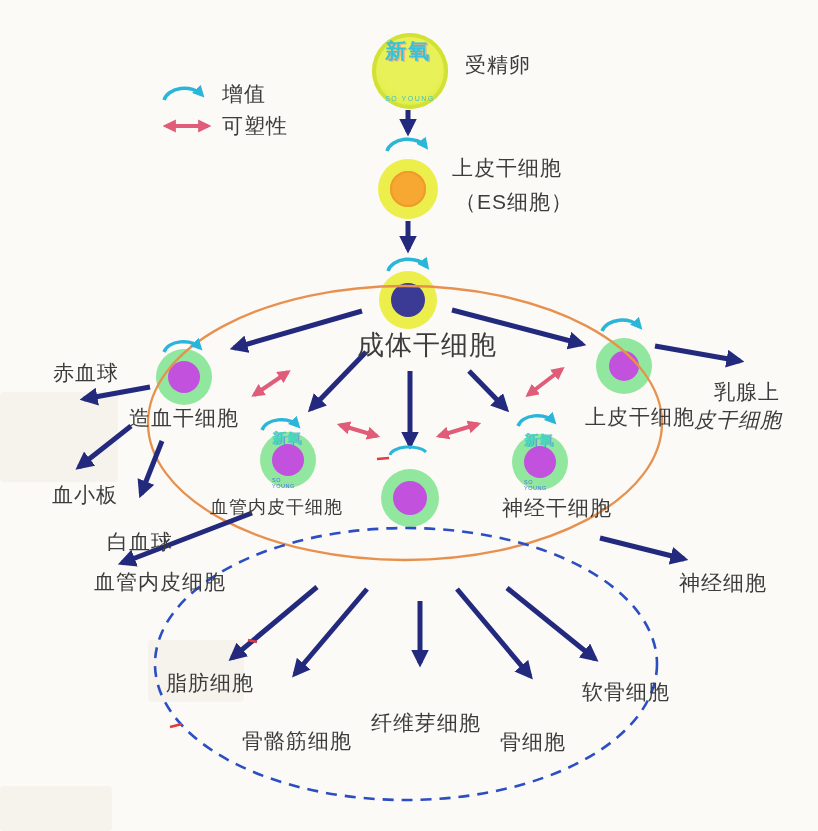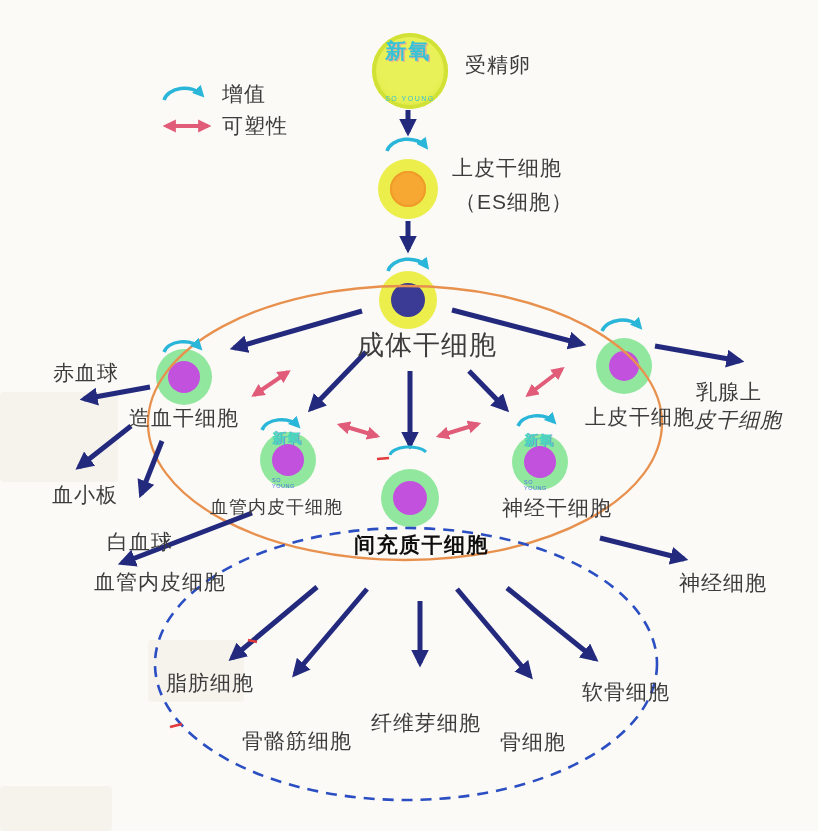--- a/index.html
+++ b/index.html
@@ -143,29 +143,28 @@
 
   <div class="lbl" style="left:222px;top:83px;">增值</div>
   <div class="lbl" style="left:222px;top:115px;">可塑性</div>
 
   <div class="lbl" style="left:465px;top:54px;">受精卵</div>
   <div class="lbl" style="left:452px;top:157px;">上皮干细胞</div>
   <div class="lbl" style="left:455px;top:191px;">（ES细胞）</div>
   <div class="lbl" style="left:357px;top:331px;font-size:27px;">成体干细胞</div>
   <div class="lbl" style="left:129px;top:407px;">造血干细胞</div>
   <div class="lbl small" style="left:210px;top:498px;">血管内皮干细胞</div>
-  <div class="lbl boldc" style="left:354px;top:534px;">间充质干细胞</div>
   <div class="lbl" style="left:502px;top:497px;">神经干细胞</div>
   <div class="lbl" style="left:585px;top:406px;">上皮干细胞</div>
 
   <div class="lbl" style="left:53px;top:362px;">赤血球</div>
   <div class="lbl" style="left:52px;top:484px;">血小板</div>
   <div class="lbl" style="left:107px;top:511px;margin-top:20px;">白血球</div>
   <div class="lbl" style="left:94px;top:571px;">血管内皮细胞</div>
-  <div class="lbl" style="left:696px;top:381px;">乳腺上</div>
+  <div class="lbl" style="left:714px;top:381px;">乳腺上</div>
   <div class="lbl" style="left:694px;top:409px;font-style:italic;">皮干细胞</div>
   <div class="lbl" style="left:679px;top:572px;">神经细胞</div>
   <div class="lbl" style="left:166px;top:672px;">脂肪细胞</div>
   <div class="lbl" style="left:242px;top:730px;">骨骼筋细胞</div>
   <div class="lbl" style="left:371px;top:712px;">纤维芽细胞</div>
   <div class="lbl" style="left:500px;top:731px;">骨细胞</div>
   <div class="lbl" style="left:582px;top:681px;">软骨细胞</div>
 
 </div>
 

